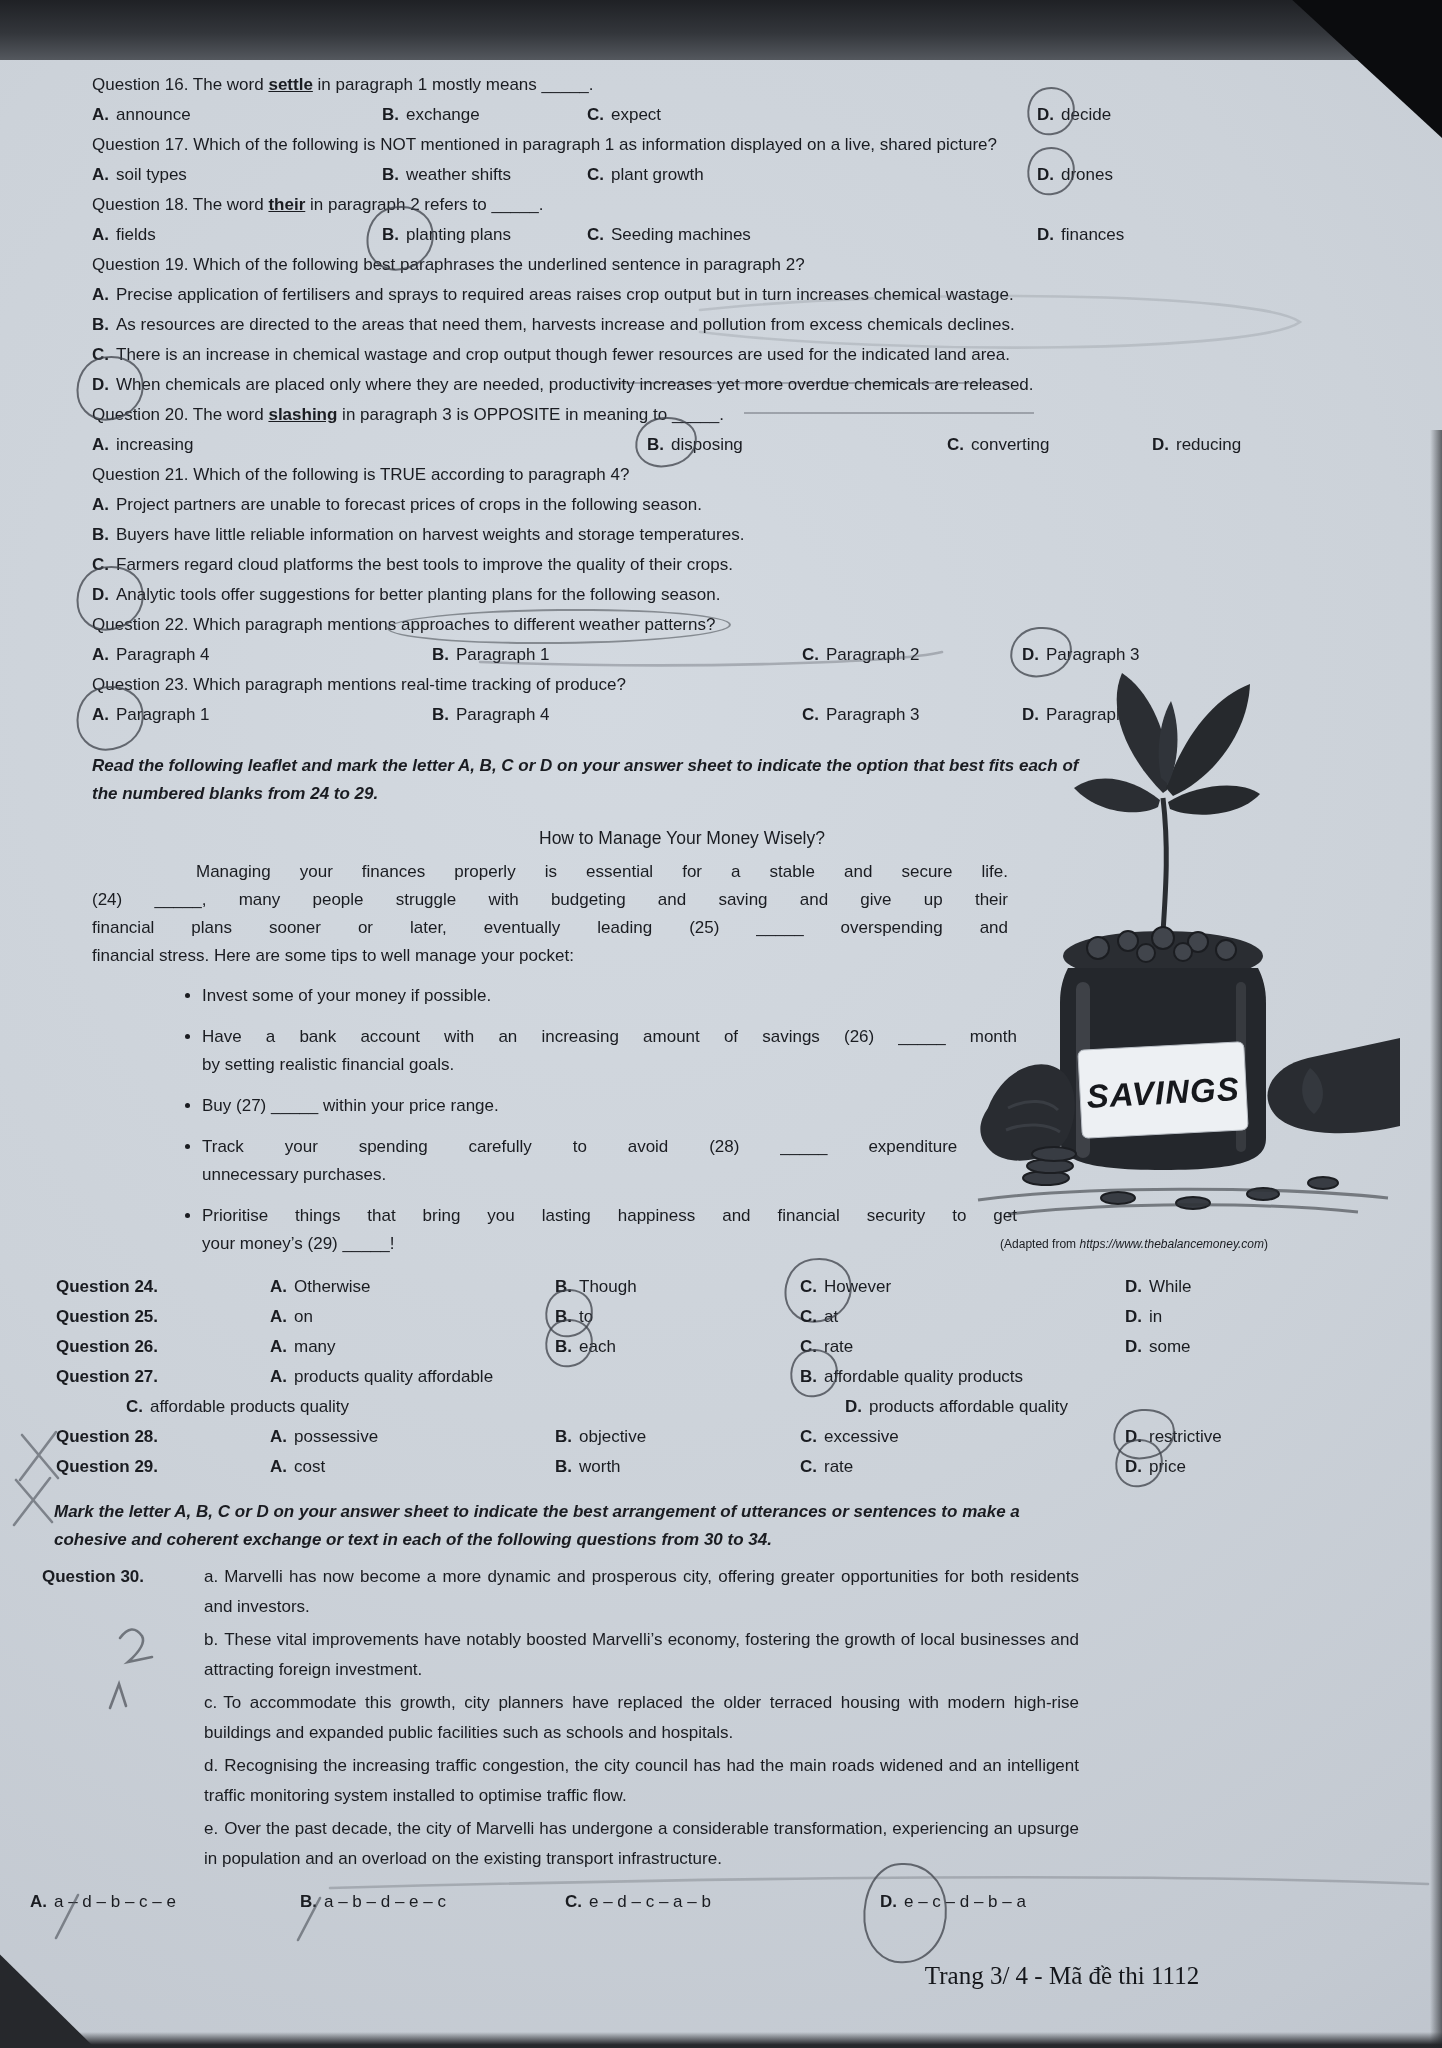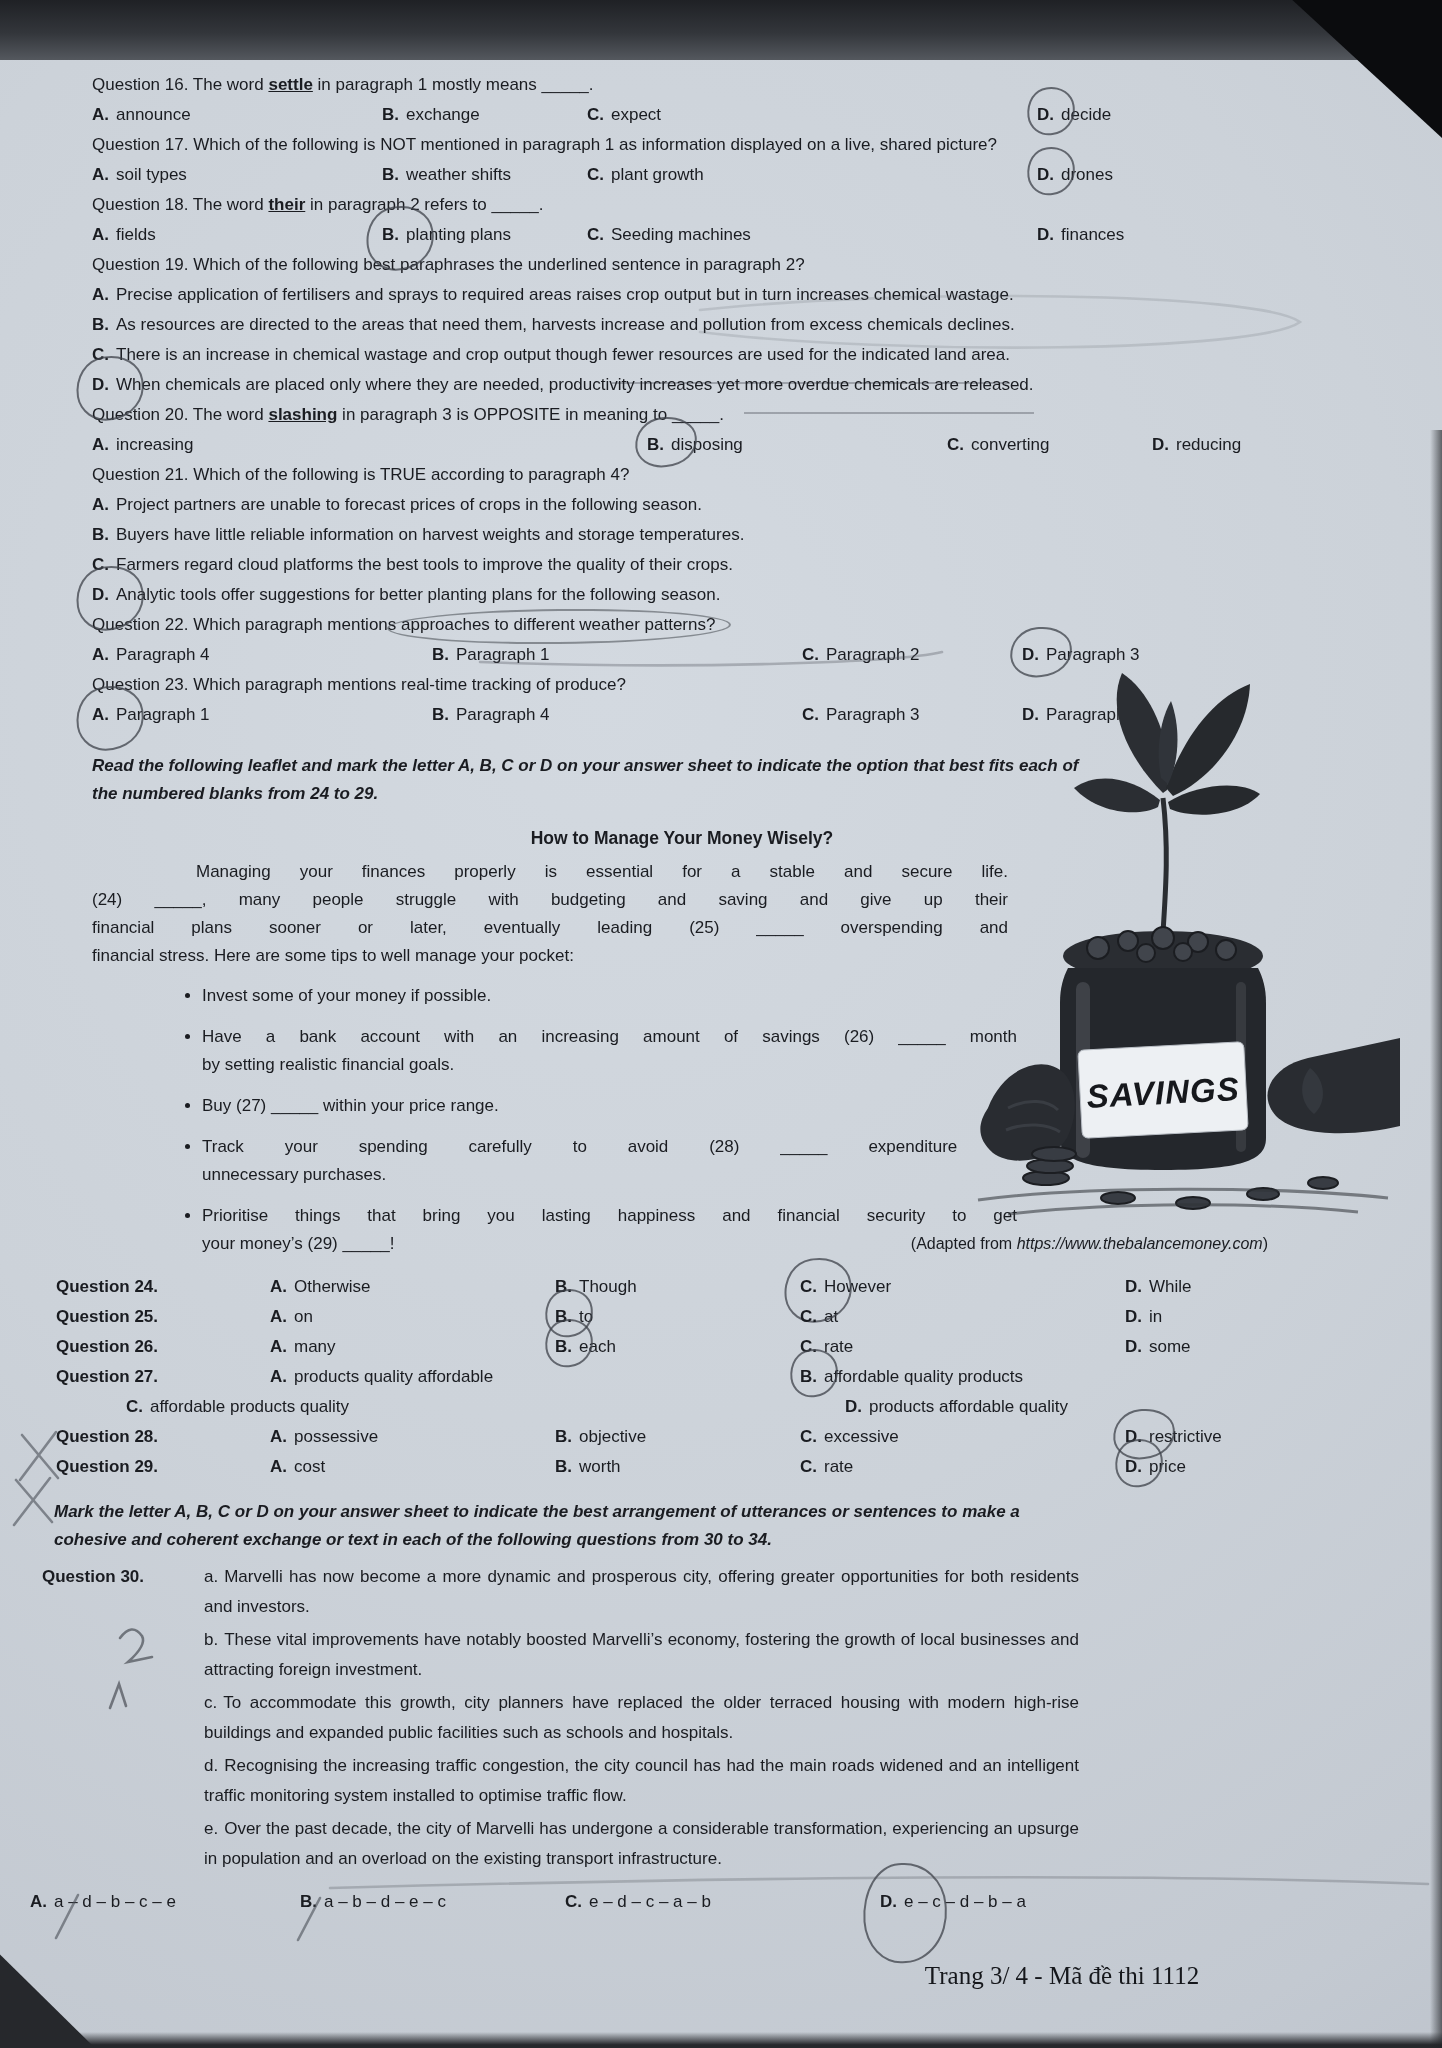--- a/index.html
+++ b/index.html
@@ -51,28 +51,28 @@
   .pcl::after{left:-16px;top:-14px;width:64px;height:60px;transform:rotate(-9deg);}
   .pcx::after{left:-17px;top:-24px;width:80px;height:96px;transform:rotate(-4deg);}
   .oval{position:relative;}
   .oval::after{content:"";position:absolute;left:-14px;right:-16px;top:-6px;bottom:-10px;
     border:2.4px solid rgba(70,74,81,.55);border-radius:50%;transform:rotate(-.6deg);pointer-events:none;}
   .punder{border-bottom:2px solid rgba(95,100,108,.45);padding-bottom:18px;margin-top:32px;}
 
   
   .inst{font-weight:bold;font-style:italic;line-height:28px;width:1005px;margin-top:22px;}
   .inst2{margin-left:-38px;width:1000px;margin-top:16px;}
-  .title{font-weight:bold;text-align:center;width:1180px;margin-top:16px;font-size:17.5px;line-height:28px;}
+  .title{font-weight:normal;text-align:center;width:1180px;margin-top:16px;font-size:17.5px;line-height:28px;}
   .intro{width:916px;line-height:28px;margin-top:6px;}
   .jl{display:block;text-align:justify;text-align-last:justify;}
   .ind{text-indent:104px;}
   .bullets{margin:12px 0 0 66px;padding-left:44px;width:815px;list-style:disc;}
   .bullets li{margin-bottom:13px;line-height:28px;}
   .srcline{display:flex;justify-content:space-between;width:1066px;}
-  .src{font-size:16px;white-space:nowrap;}
+  .src{font-size:12px;white-space:nowrap;}
   .it{font-style:italic;}
 
   
   .q30wrap{display:flex;margin-top:8px;margin-left:-50px;}
   .q30label{width:162px;font-weight:bold;flex:none;}
   .q30items{width:875px;}
   .q30items p{text-align:justify;margin-bottom:3px;}
   .itemk{margin-right:6px;}
 
   .footer{position:absolute;left:672px;top:1902px;width:780px;text-align:center;

